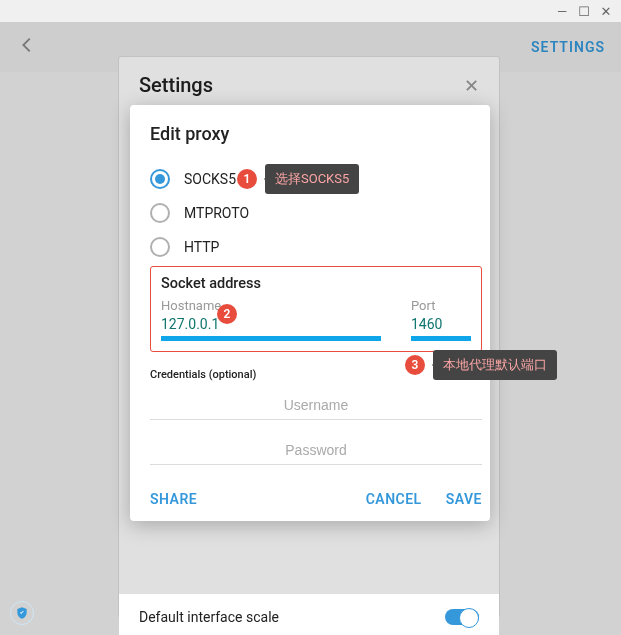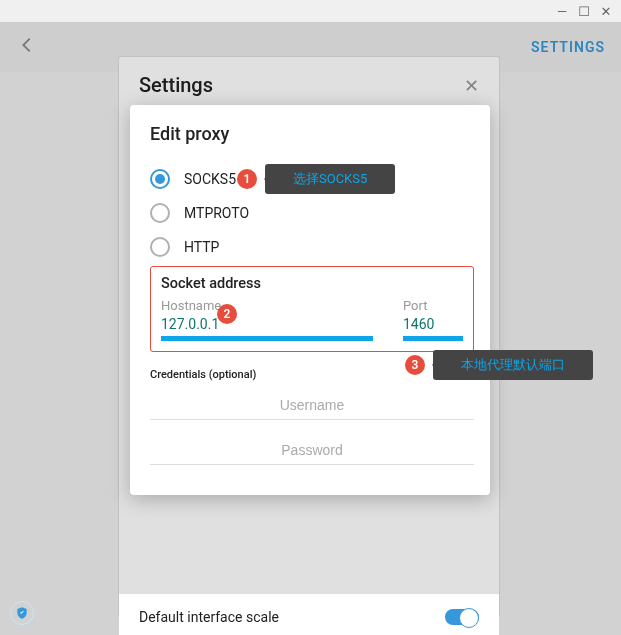--- a/index.html
+++ b/index.html
@@ -85,21 +85,21 @@
     background: rgba(0,0,0,0.12);
   }
   .modal {
     position: absolute;
     left: 130px;
     top: 105px;
     width: 360px;
     background: #fff;
     border-radius: 4px;
     box-shadow: 0 4px 20px rgba(0,0,0,0.25);
-    padding: 18px 16px 14px 20px;
+    padding: 18px 8px 14px 20px;
   }
   .modal-title {
     font-size: 18px;
     font-weight: 500;
     color: #222;
     margin-bottom: 18px;
   }
   .radio-row {
     display: flex;
     align-items: center;
@@ -191,23 +191,23 @@
     background: #e74c3c;
     color: #fff;
     border-radius: 50%;
     font-size: 12px;
     display:flex; align-items:center; justify-content:center;
     font-weight: 600;
     flex-shrink:0;
   }
   .tip {
     background: #444;
-    color: #0ea5e9;
+    color: #fca5a5;
     font-size: 13px;
-    padding: 6px 28px;
+    padding: 6px 10px;
     border-radius: 3px;
     margin-left: 8px;
     position: relative;
     white-space: nowrap;
   }
   .tip::before {
     content:"";
     position:absolute;
     left:-6px; top:50%;
     transform:translateY(-50%);
@@ -285,20 +285,26 @@
         <div class="field-label">Port</div>
         <div class="field-value">1460</div>
       </div>
     </div>
   </div>
 
   <div class="cred-title">Credentials (optional)</div>
   <input class="ph-input" placeholder="Username" style="">
   <input class="ph-input" type="password" placeholder="Password" style="">
 
+  <div class="modal-actions">
+    <div class="btn">SHARE</div>
+    <div class="spacer"></div>
+    <div class="btn">CANCEL</div>
+    <div class="btn">SAVE</div>
+  </div>
 </div>
 
 <div class="anno" style="left:237px; top:164px;">
   <div class="badge">1</div>
   <div class="tip">选择SOCKS5</div>
 </div>
 <div class="anno" style="left:217px; top:304px;">
   <div class="badge">2</div>
 </div>
 <div class="anno" style="left:405px; top:350px;">

